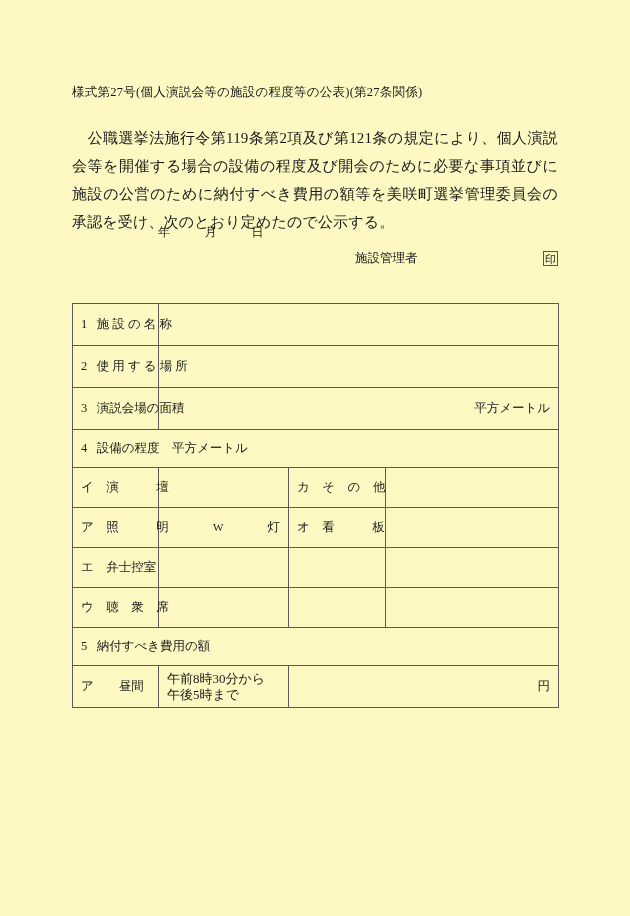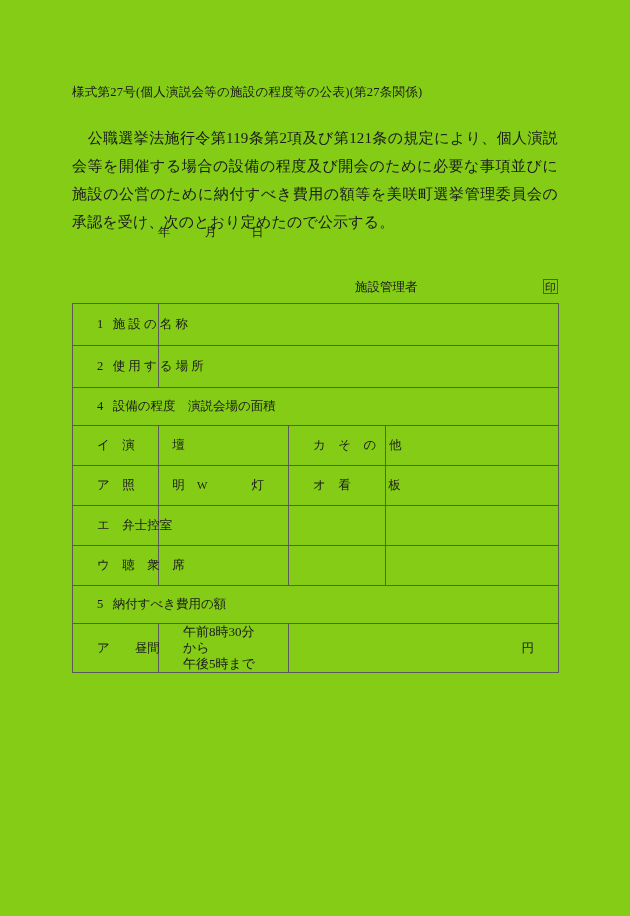--- a/index.html
+++ b/index.html
@@ -10,21 +10,21 @@
   }
   body {
     font-family: "Liberation Serif", "DejaVu Serif", serif;
     color: #1a1a1a;
     -webkit-font-smoothing: antialiased;
   }
   .page {
     position: relative;
     width: 630px;
     height: 916px;
-    background: #84cc16;
+    background: #fef9c3;
     overflow: hidden;
     box-sizing: border-box;
   }
 
   
   .doc-title {
     position: absolute;
     left: 72px;
     top: 84px;
     font-size: 12.5px;
@@ -55,25 +55,25 @@
     letter-spacing: .02em;
   }
   .date-line span { display: inline-block; }
   .date-gap-1 { width: 28px; }
   .date-gap-2 { width: 28px; }
 
   
   .manager-row {
     position: absolute;
     left: 355px;
-    top: 279px;
+    top: 250px;
     width: 203px;
     font-size: 12.5px;
     display: flex;
-    align-items: flex-start;
+    align-items: center;
     justify-content: space-between;
     gap: 20px;
   }
   .seal-box {
     display: inline-block;
     border: 1px solid #555;
     width: 15px;
     height: 15px;
     line-height: 14px;
     text-align: center;
@@ -86,21 +86,21 @@
     position: absolute;
     left: 72px;
     top: 303px;
     width: 486px;
     border-collapse: collapse;
     table-layout: fixed;
     font-size: 12.5px;
   }
   .form-table td {
     border: 1px solid #5a5a5a;
-    padding: 0 24px;
+    padding: 0 8px;
     vertical-align: middle;
     box-sizing: border-box;
   }
 
   
   .lbl {
     white-space: nowrap;
   }
   .lbl-spread {
     display: inline-block;
@@ -172,25 +172,34 @@
       </tr>
 
       <tr class="r-tall">
         <td class="lbl">
           <span class="num">2</span>
           &nbsp;&nbsp;<span class="lbl-spread">使 用 す る 場 所</span>
         </td>
         <td colspan="3"></td>
       </tr>
 
+      <tr class="r-tall">
+        <td class="lbl">
+          <span class="num">3</span>
+          &nbsp;&nbsp;<span class="lbl-spread">演説会場の面積</span>
+        </td>
+        <td colspan="3" class="align-right cell-unit">
+          <span>平方メートル</span>
+        </td>
+      </tr>
 
       <tr class="r-sect">
         <td colspan="4" class="sect-head">
           <span class="num">4</span>
-          &nbsp;&nbsp;<span>設備の程度　演説会場の面積</span>
+          &nbsp;&nbsp;<span>設備の程度　平方メートル</span>
         </td>
       </tr>
 
       <tr class="r-mid">
         <td class="lbl">イ　演　　　壇</td>
         <td></td>
         <td class="lbl">カ　そ　の　他</td>
         <td></td>
       </tr>
 

